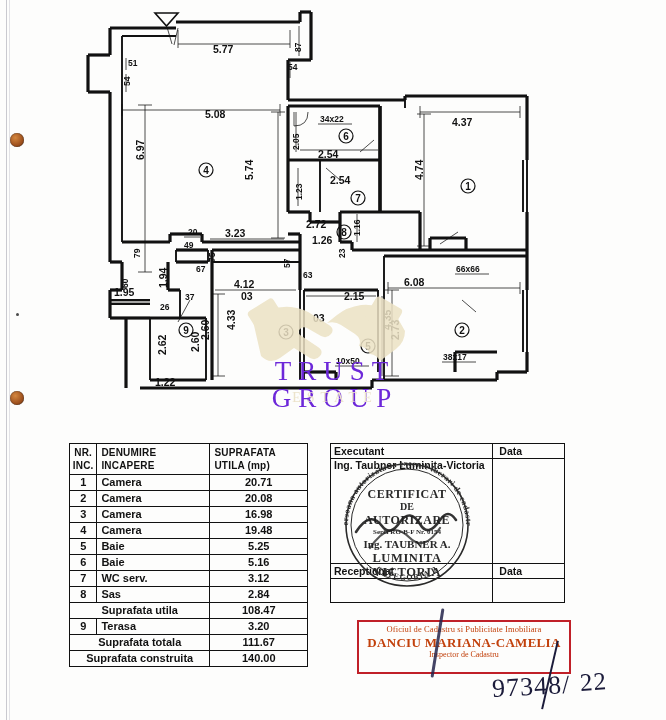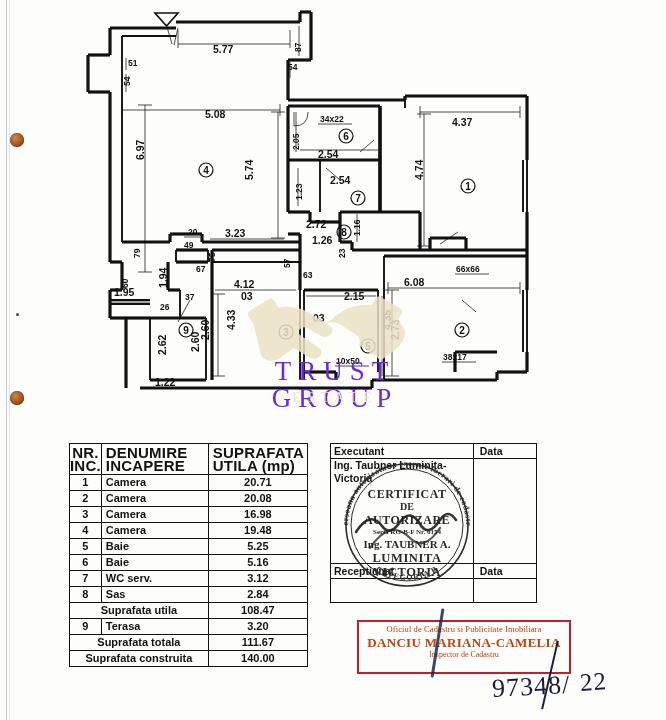--- a/index.html
+++ b/index.html
@@ -33,25 +33,25 @@
   .tbl{position:absolute;border-collapse:collapse;
        font-family:"Liberation Sans",sans-serif;}
   .tbl td,.tbl th{border:1px solid #111;padding:0;font-weight:bold;
                   font-size:11px;line-height:13px;color:#121212;}
 
   #rooms-table{left:69px;top:443px;width:239px;}
   #rooms-table .c-nr{width:27px;text-align:center;}
   #rooms-table .c-name{width:114px;text-align:left;padding-left:4px;}
   #rooms-table .c-area{width:96px;text-align:center;margin-top:34px;}
   #rooms-table thead td{height:30px;text-align:center;vertical-align:middle;
-                        font-size:15px;letter-spacing:.2px;}
+                        font-size:10px;letter-spacing:.2px;}
   #rooms-table tbody td{height:15px;}
   #rooms-table td.span2{text-align:center;}
 
-  #exec-table{left:330px;top:443px;width:207px;}
+  #exec-table{left:330px;top:443px;width:235px;}
   #exec-table td{font-size:10.5px;padding-left:3px;}
   #exec-table .lab{width:178px;}
   #exec-table .dat{width:73px;}
   #exec-table .tall{height:104px;vertical-align:top;}
   #exec-table .short{height:14px;}
   #exec-table .blank{height:23px;}
 
   
   #round-stamp{position:absolute;left:334px;top:452px;width:146px;height:146px;
                pointer-events:none;}

